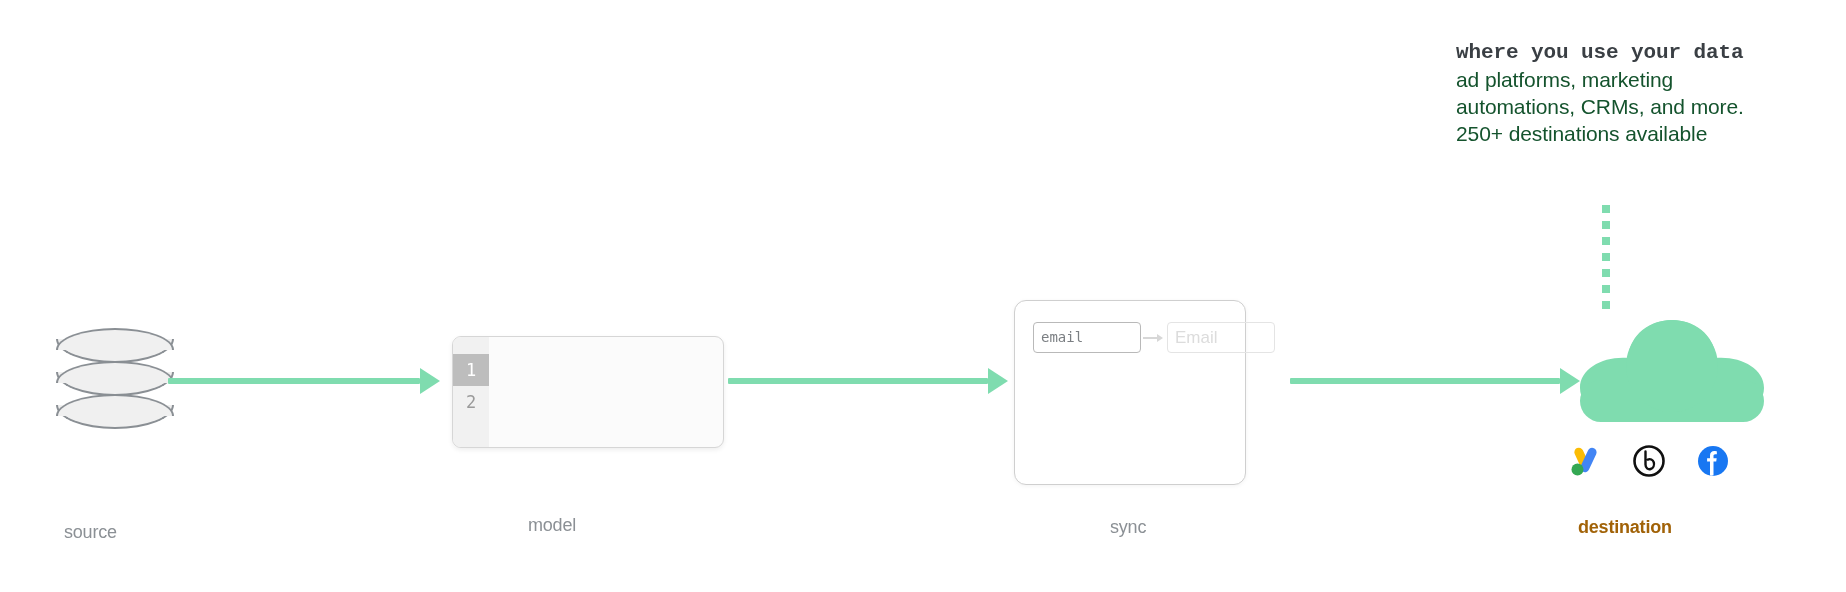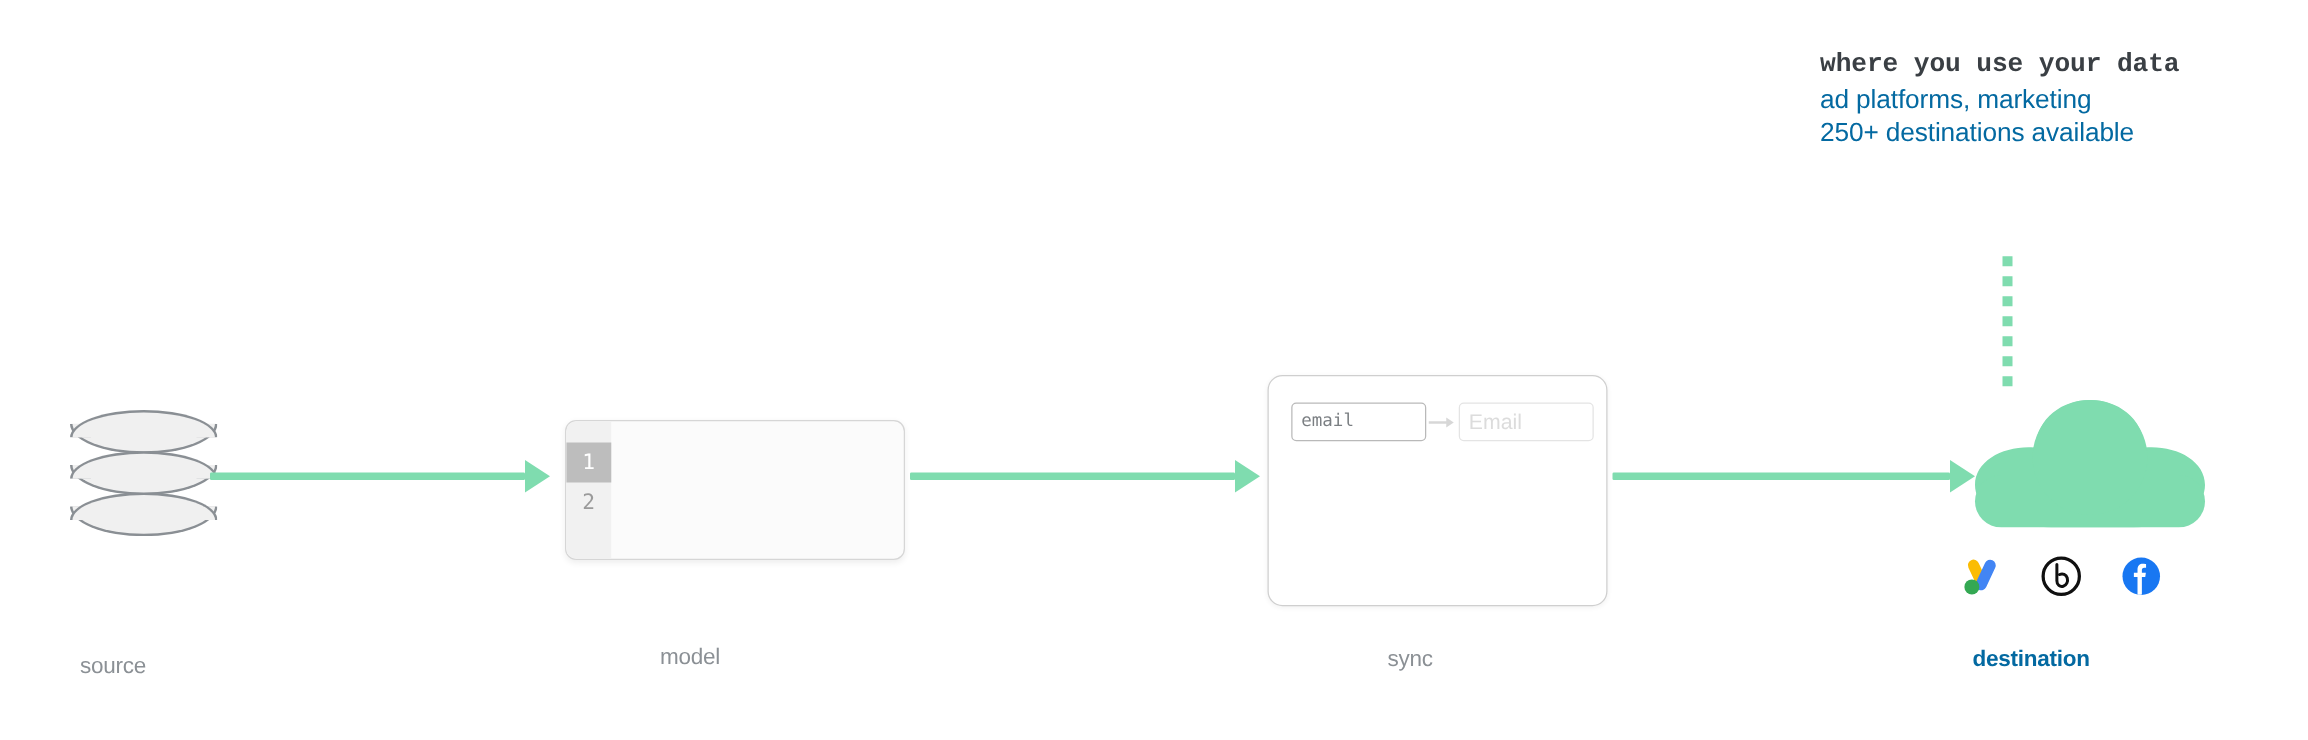--- a/index.html
+++ b/index.html
@@ -32,21 +32,21 @@
     font-size: 21px;
     font-weight: bold;
     color: #3a3f44;
     line-height: 1.28;
     letter-spacing: -0.1px;
     font-family: Liberation Mono, monospace;
   }
   .callout-line {
     font-size: 21px;
     font-weight: normal;
-    color: #0369a1;
+    color: #14532d;
     line-height: 1.28;
     letter-spacing: -0.1px;
   }
 
   
   .db-wrap {
     position: absolute;
     left: 56px;
     top: 328px;
     width: 120px;
@@ -126,21 +126,21 @@
     background: #b6b6b6;
     vertical-align: -4px;
     margin-left: 3px;
   }
 
   
   .sync-card {
     position: absolute;
     left: 1014px;
     top: 300px;
-    width: 272px;
+    width: 232px;
     height: 185px;
     background: #ffffff;
     border: 1.5px solid #cfcfcf;
     border-radius: 12px;
     box-sizing: border-box;
     padding: 20px 18px;
     box-shadow: 0 1px 4px rgba(0,0,0,0.05);
   }
   .map-row {
     display: flex;
@@ -260,32 +260,33 @@
 
   
   .lbl {
     position: absolute;
     font-size: 18px;
     color: #8b9095;
     letter-spacing: -0.2px;
     white-space: nowrap;
   }
   .lbl.strong {
-    color: #0369a1;
+    color: #a16207;
     font-weight: bold;
   }
 </style>
 </head>
 <body>
 
 <div class="stage">
 
   <div class="callout">
     <div class="callout-title">where you use your data</div>
     <div class="callout-line">ad platforms, marketing</div>
+    <div class="callout-line">automations, CRMs, and more.</div>
     <div class="callout-line">250+ destinations available</div>
   </div>
 
   <div class="db-wrap">
     <div class="db-seg" style="top:0px;">
       <div class="cap-bot"></div>
       <div class="cap-top"></div>
     </div>
     <div class="db-seg" style="top:33px;">
       <div class="cap-bot"></div>

